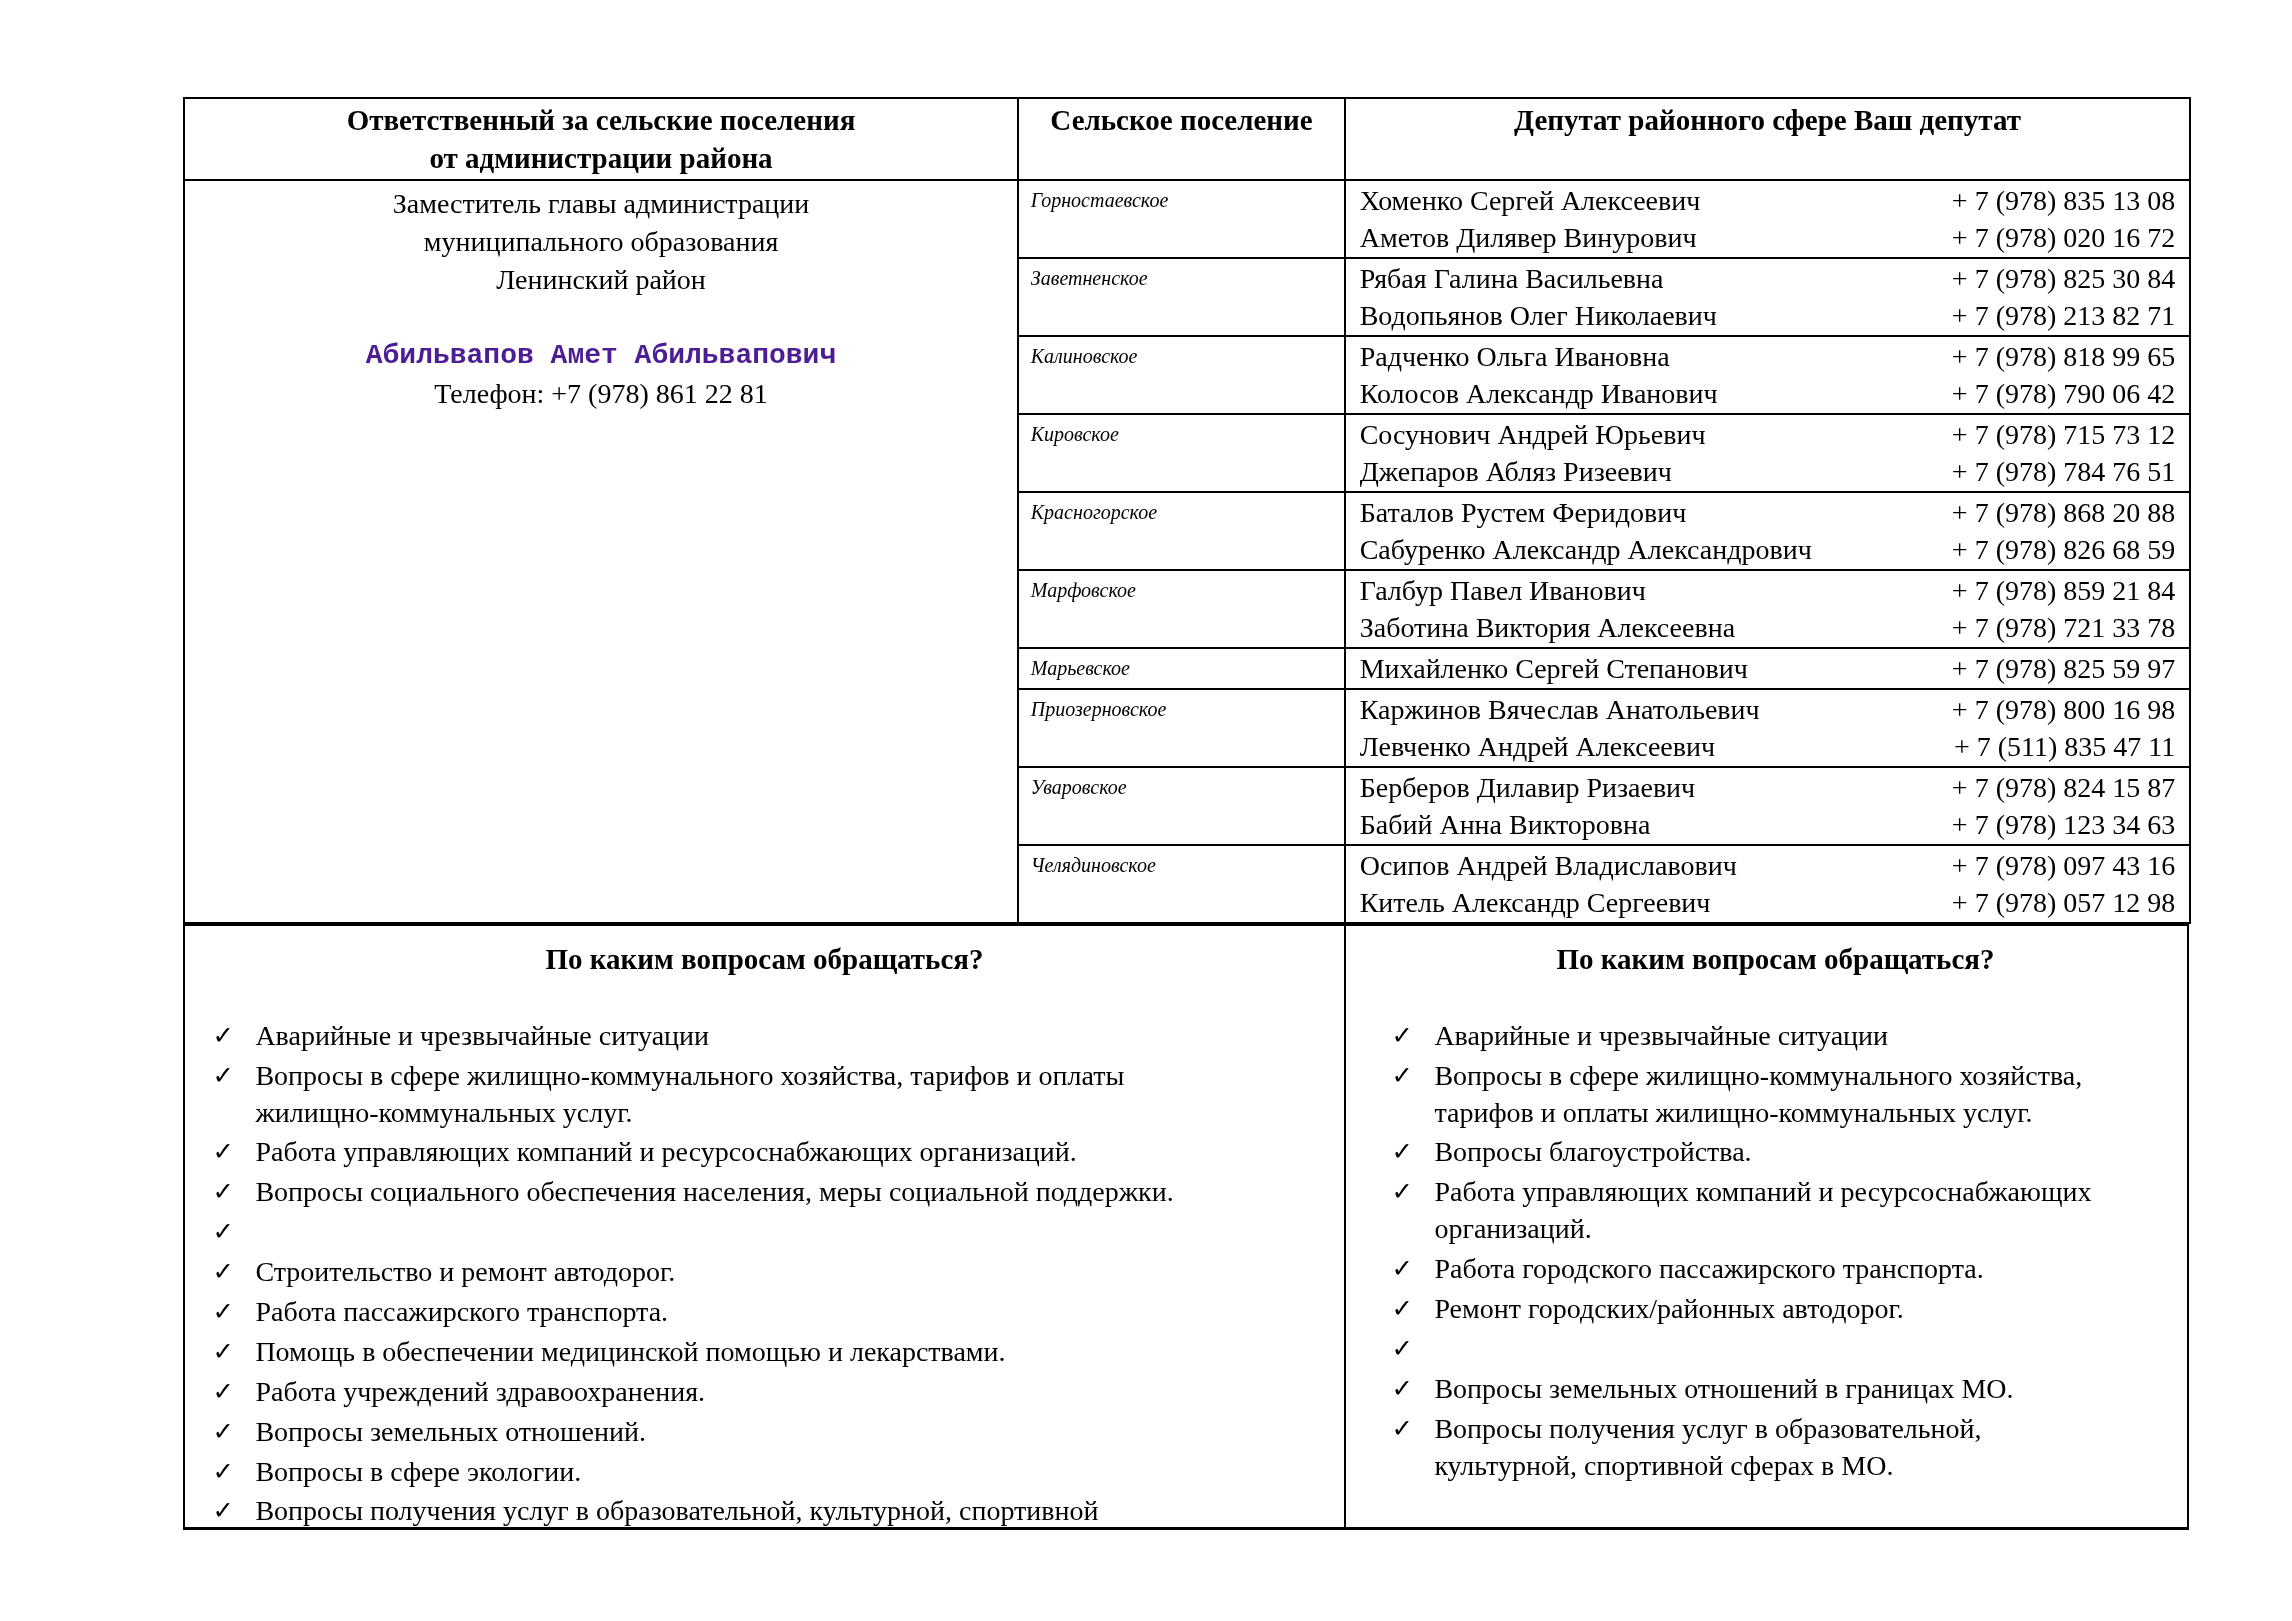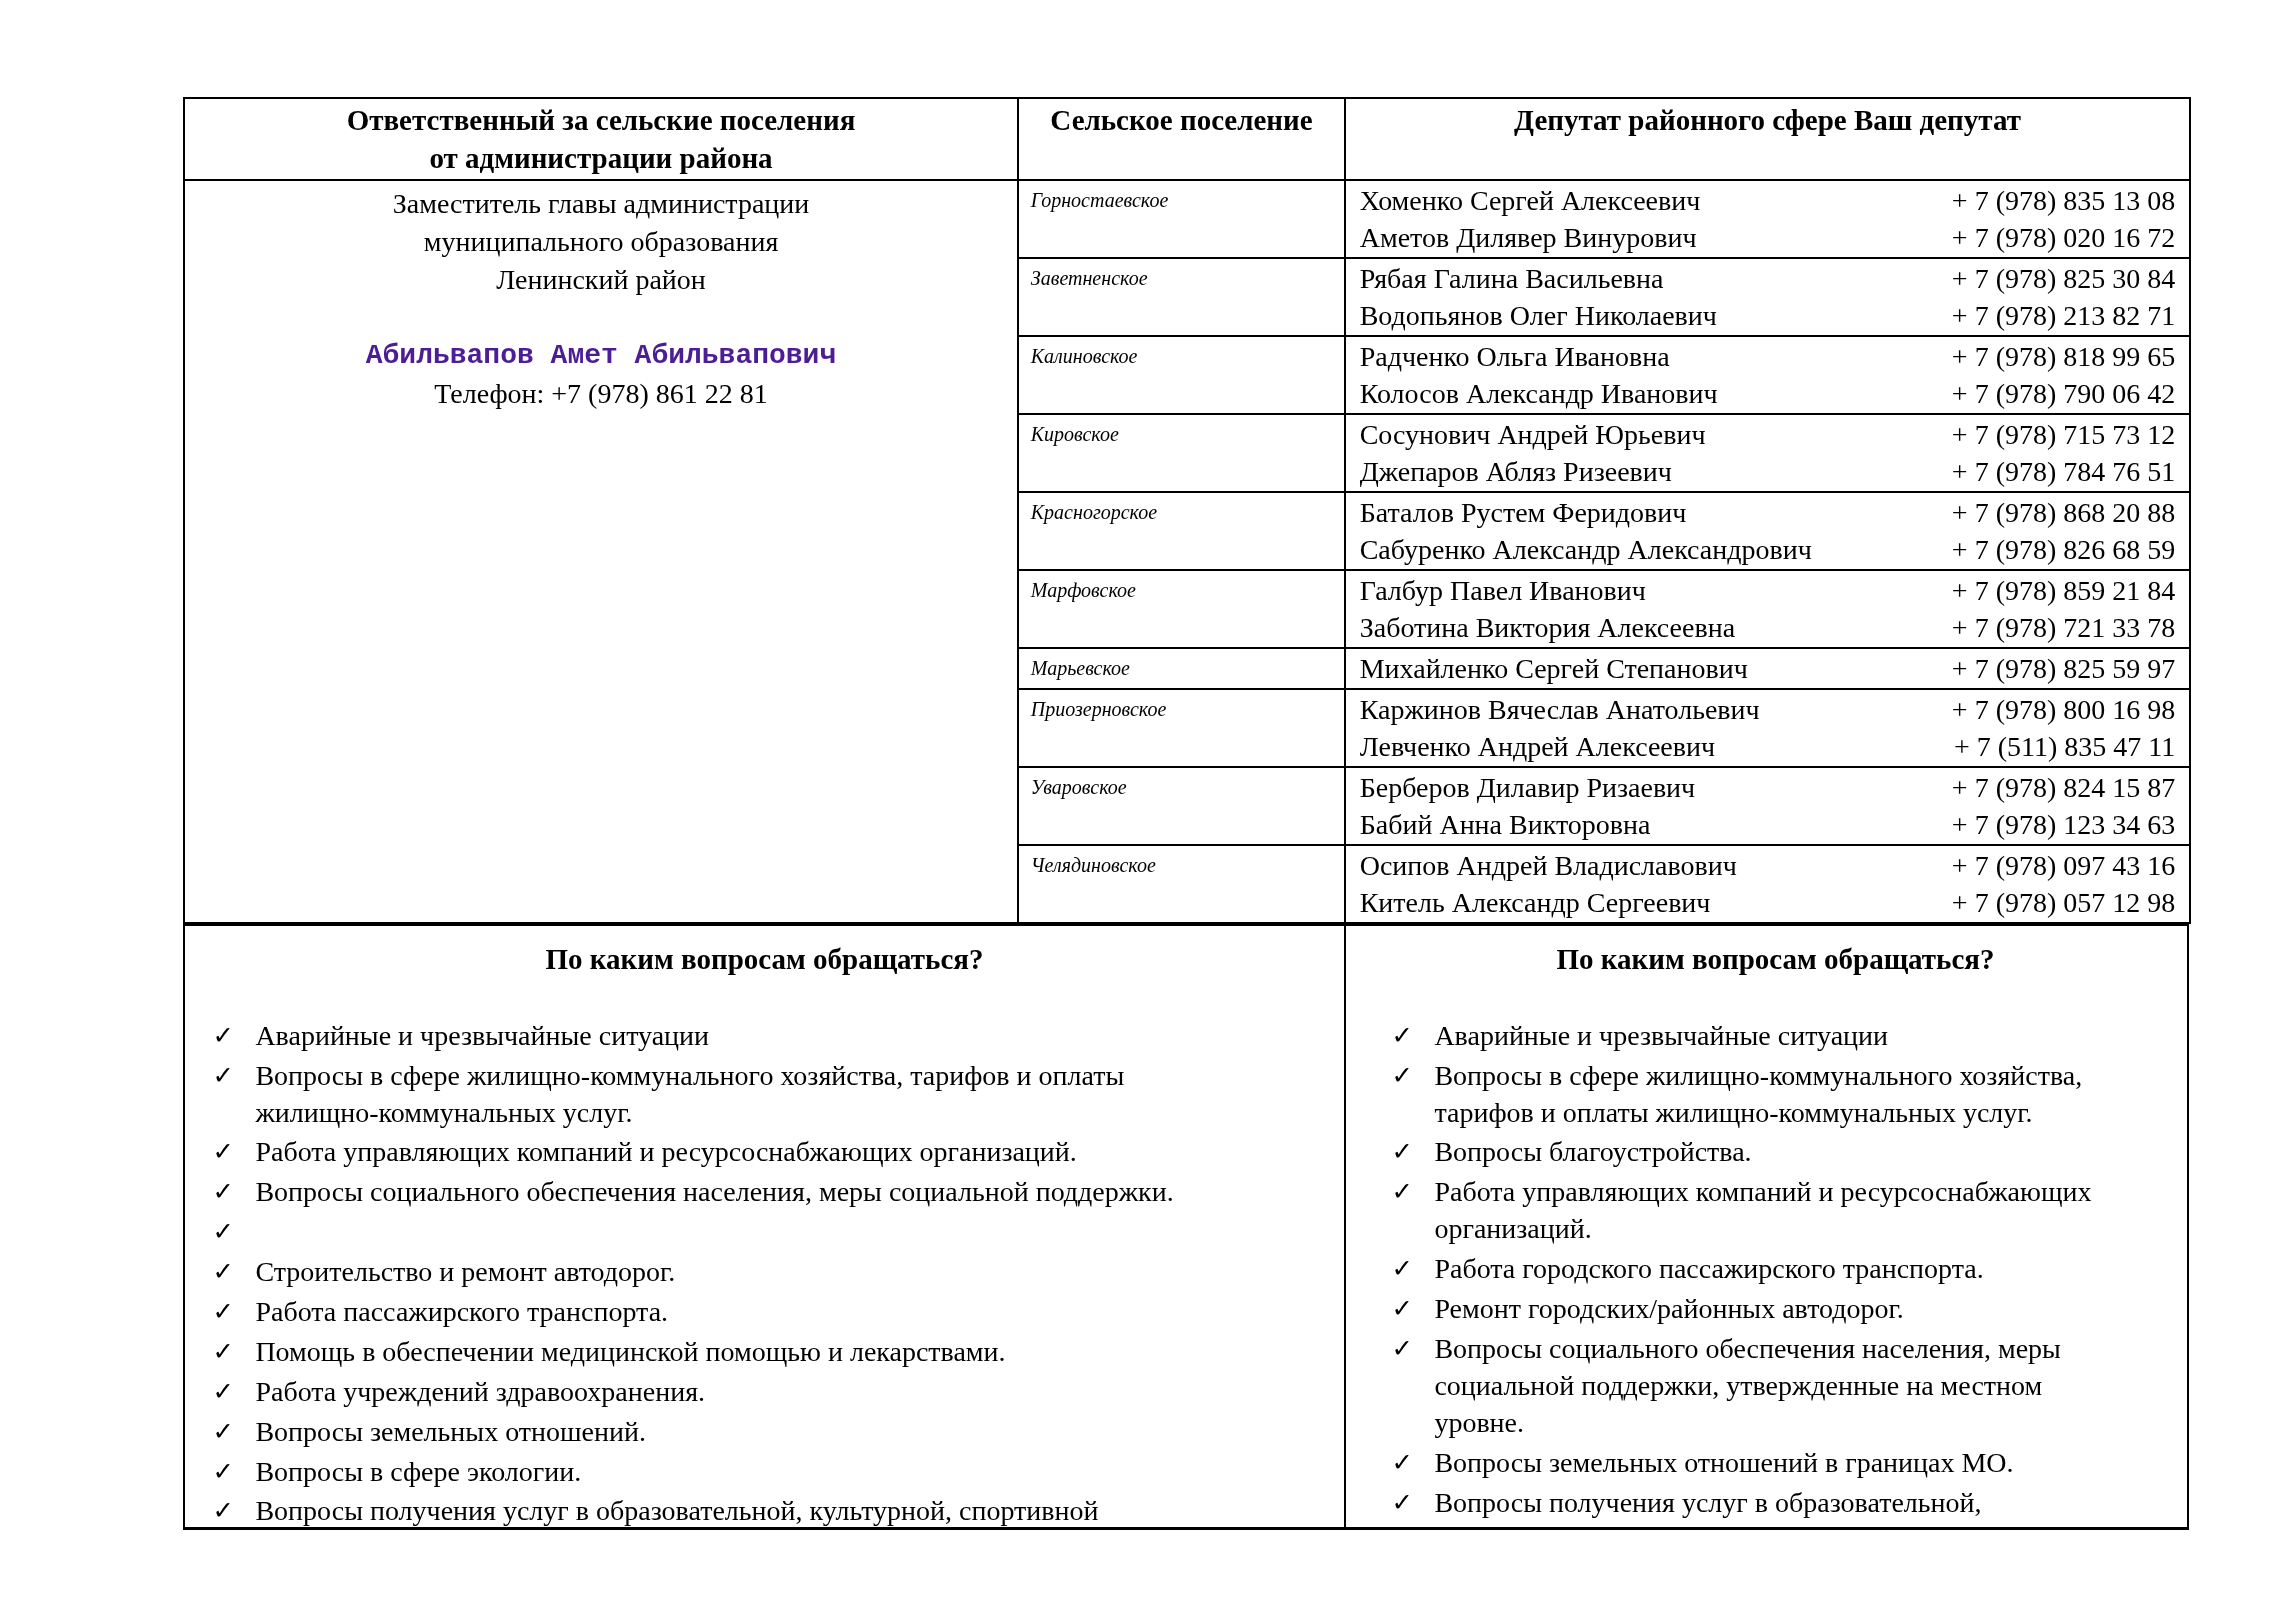--- a/index.html
+++ b/index.html
@@ -286,21 +286,20 @@
         <div class="qitem">
             <span class="check">✓</span>
             <span class="qtext">Работа городского пассажирского транспорта.</span>
           </div>
         <div class="qitem">
             <span class="check">✓</span>
             <span class="qtext">Ремонт городских/районных автодорог.</span>
           </div>
         <div class="qitem">
             <span class="check">✓</span>
-            <span class="qtext">Вопросы социального обеспечения населения, меры социальной поддержки, утвержденные на местном уровне.</span>
           </div>
         <div class="qitem">
             <span class="check">✓</span>
             <span class="qtext">Вопросы земельных отношений в границах МО.</span>
           </div>
         <div class="qitem">
             <span class="check">✓</span>
             <span class="qtext">Вопросы получения услуг в образовательной, культурной, спортивной сферах в МО.</span>
           </div>
       </div>

